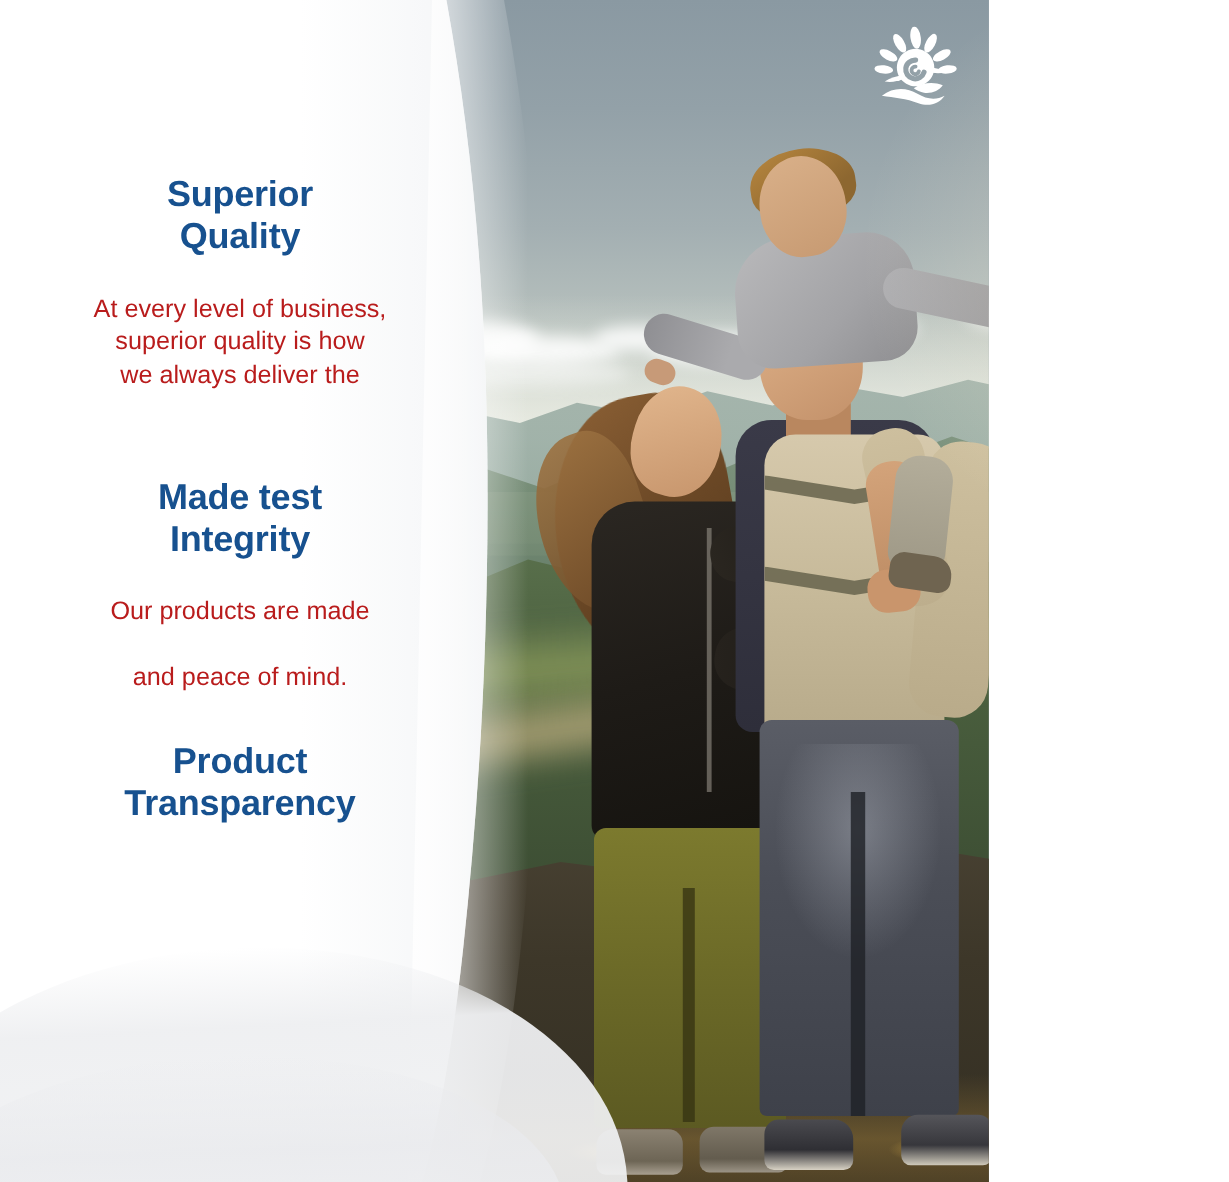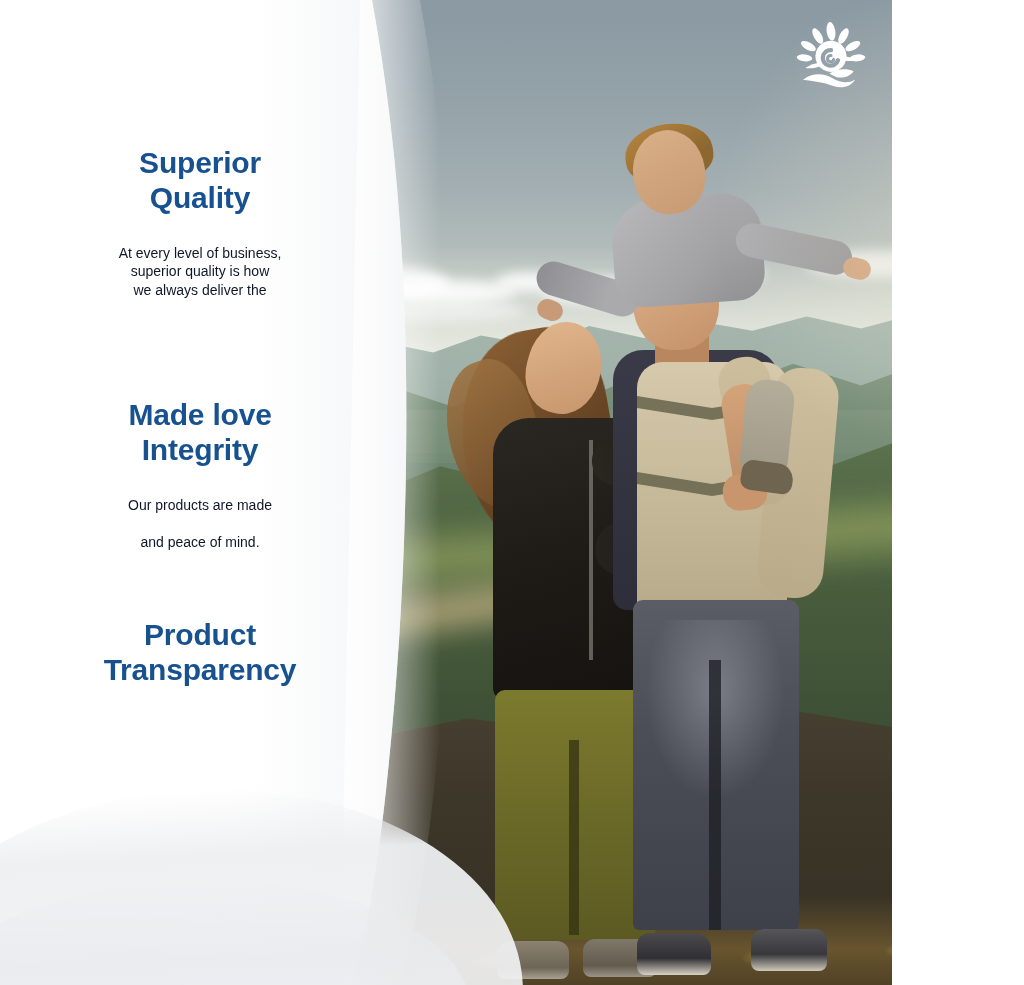--- a/index.html
+++ b/index.html
@@ -5,21 +5,21 @@
 <style>
   * { margin:0; padding:0; box-sizing:border-box; }
   html, body {
     width:1024px; height:985px;
     background:#ffffff;
     font-family:"Liberation Sans", sans-serif;
     overflow:hidden;
   }
   #stage {
     position:relative;
-    width:892px; height:985px;
+    width:824px; height:985px;
     background:#ffffff;
     overflow:hidden;
   }
 
   
   .photo {
     position:absolute;
     top:0; left:345px;
     width:679px; height:985px;
     overflow:hidden;
@@ -361,22 +361,22 @@
   .block { position:absolute; width:340px; left:30px; text-align:center; }
   .block h2 {
     color:#17518f;
     font-size:30px;
     font-weight:bold;
     line-height:1.16;
     letter-spacing:-0.2px;
     margin-bottom:10px;
   }
   .block p {
-    color:#0f172a;
-    font-size:14px;
+    color:#b91c1c;
+    font-size:21px;
     font-weight:normal;
     line-height:1.32;
     margin-top:28px;
   }
   #block-1 { top:146px; }
   #block-2 { top:398px; }
   #block-3 { top:618px;text-align:center; }
 
   
   .logo {
@@ -476,21 +476,21 @@
       </h2>
       <p>
         <span>At every level of business,</span><br>
         <span>superior quality is how</span><br>
         <span>we always deliver the</span><br>
       </p>
     </div>
 
     <div class="block" id="block-2">
       <h2>
-        <span>Made love</span><br>
+        <span>Made test</span><br>
         <span>Integrity</span>
       </h2>
       <p>
         <span>Our products are made</span><br>
         <br>
         <span>and peace of mind.</span>
       </p>
     </div>
 
     <div class="block" id="block-3">

